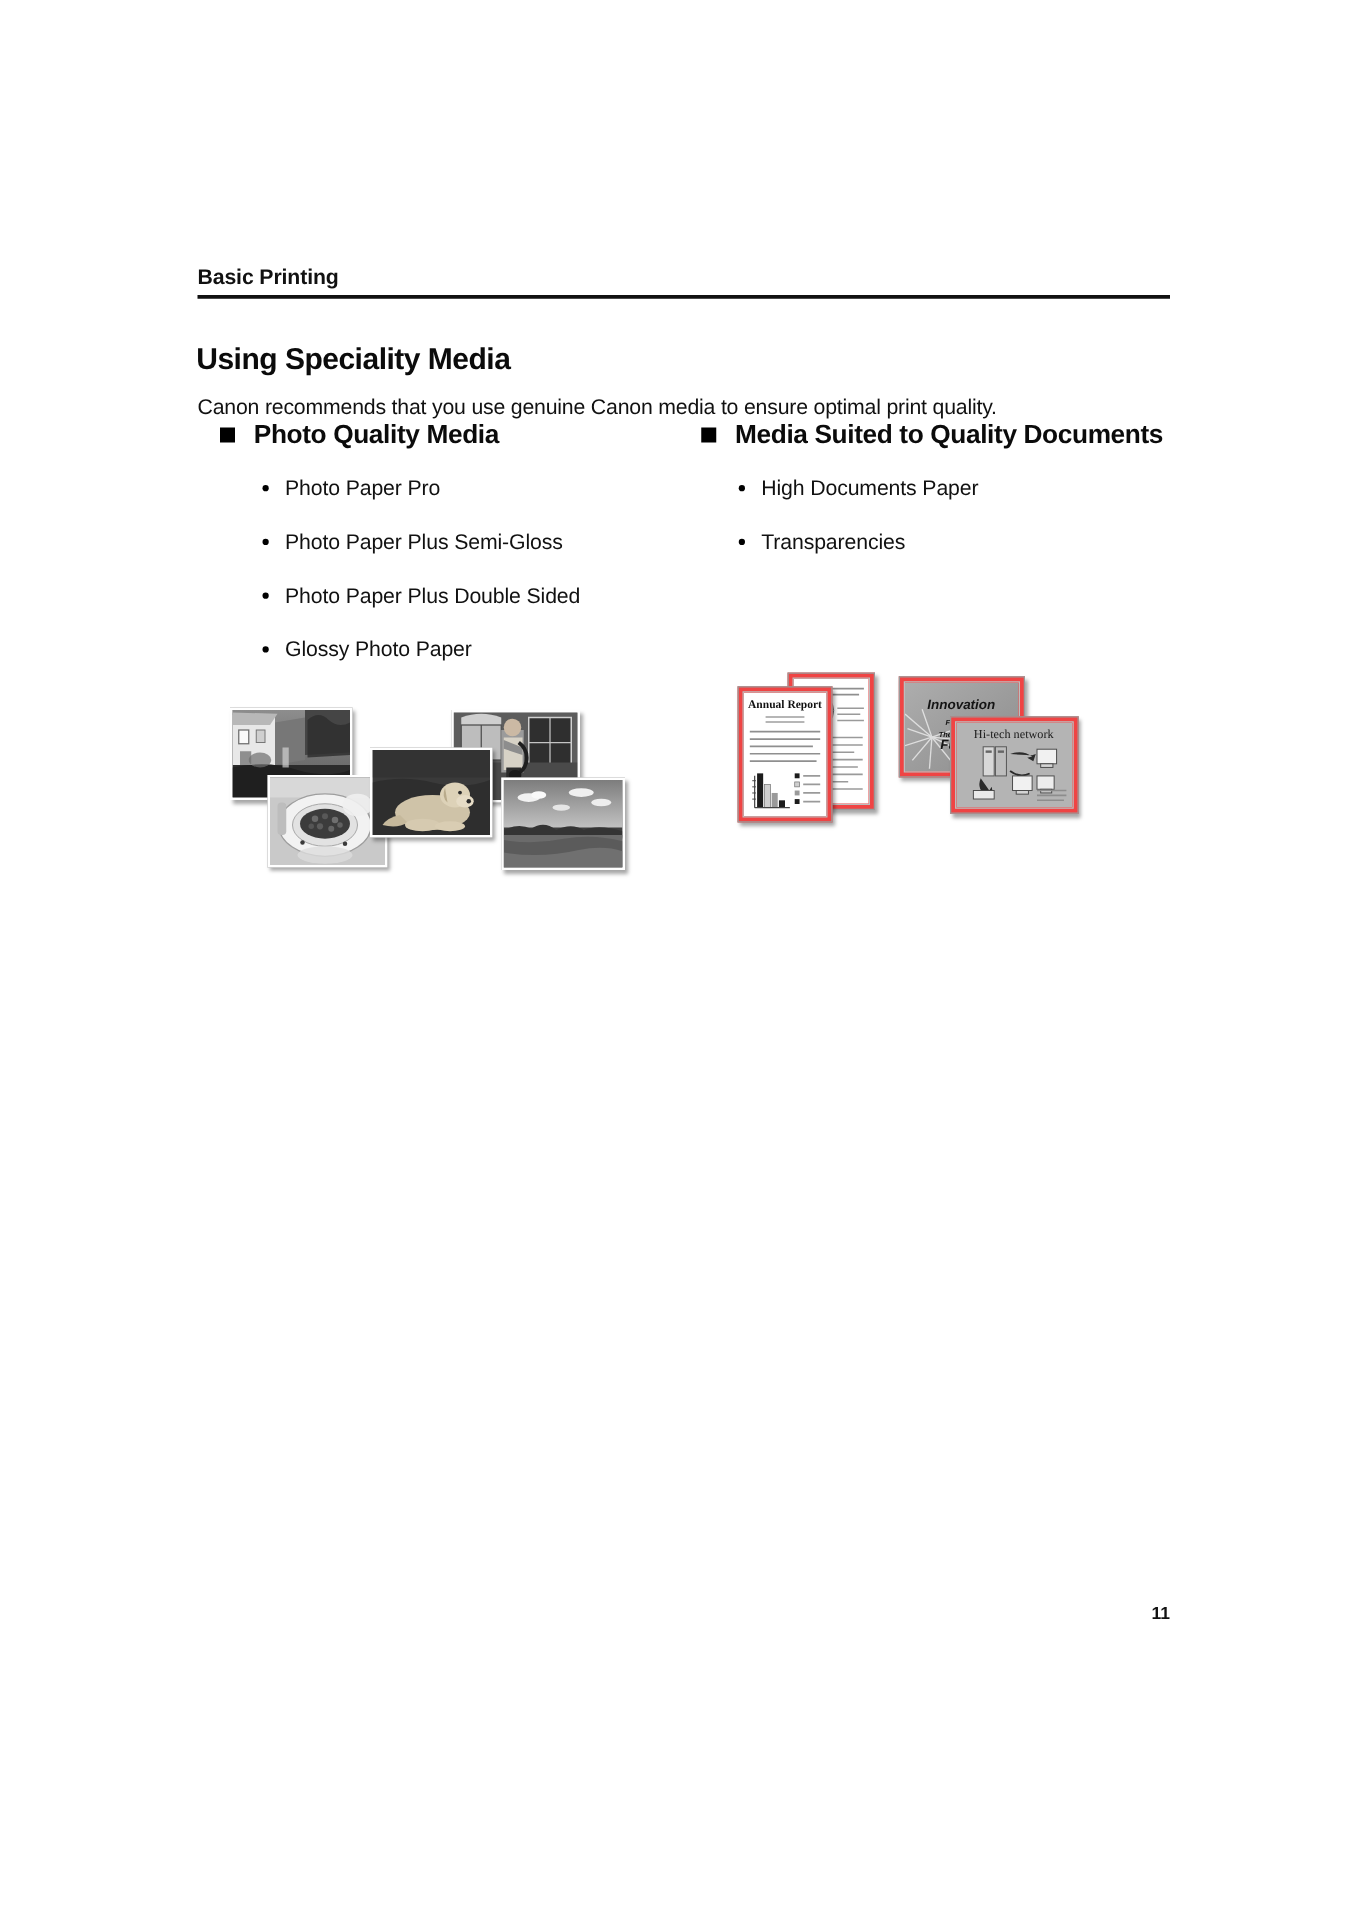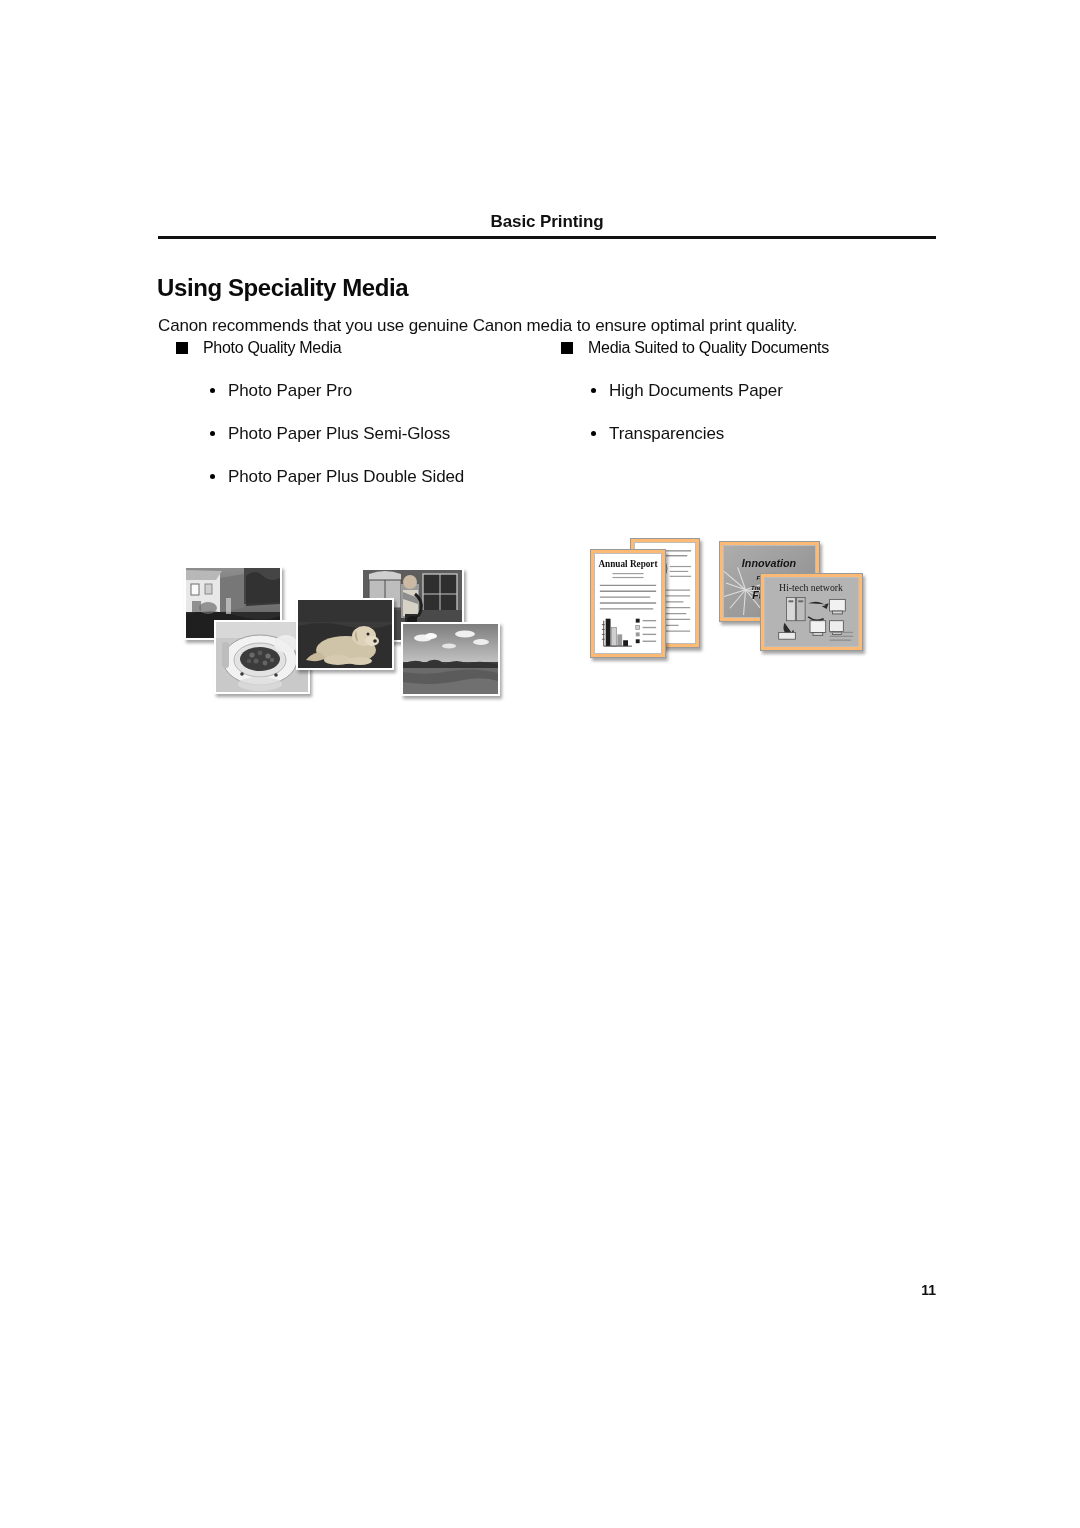--- a/index.html
+++ b/index.html
@@ -24,21 +24,21 @@
     height: 1528px;
     background: #ffffff;
   }
 
   
   .running-head {
     position: absolute;
     left: 158px;
     top: 212px;
     width: 778px;
-    text-align: center;
+    text-align: left;
     font-size: 17px;
     font-weight: bold;
     letter-spacing: -0.1px;
     color: #111;
   }
   .head-rule {
     position: absolute;
     left: 158px;
     top: 236px;
     width: 778px;
@@ -71,22 +71,22 @@
   .col {
     position: absolute;
     top: 334px;
   }
   .col-left  { left: 176px; width: 370px; }
   .col-right { left: 561px; width: 380px; }
 
   .sec-head {
     position: relative;
     padding-left: 27px;
-    font-size: 16px;
-    font-weight: normal;
+    font-size: 21px;
+    font-weight: bold;
     line-height: 27px;
     letter-spacing: -0.3px;
     color: #0b0b0b;
   }
   .sq-bullet {
     position: absolute;
     left: 0;
     top: 8px;
     width: 12px;
     height: 12px;
@@ -145,21 +145,21 @@
   
   .biz {
     position: absolute;
     left: 585px;
     top: 534px;
     width: 285px;
     height: 125px;
   }
   .sheet {
     position: absolute;
-    background: #fdba74;
+    background: #ef4444;
     border: 1px solid #9a9a9a;
     box-shadow: 2px 3px 3px rgba(0,0,0,0.35);
     overflow: hidden;
   }
   .sheet-inner {
     position: absolute;
     left: 3px; top: 3px; right: 3px; bottom: 3px;
     border: 1px solid #bdbdbd;
     overflow: hidden;
   }
@@ -202,20 +202,24 @@
         <span class="dot"></span>
         <span>Photo Paper Pro</span>
       </li>
       <li>
         <span class="dot"></span>
         <span>Photo Paper Plus Semi-Gloss</span>
       </li>
       <li>
         <span class="dot"></span>
         <span>Photo Paper Plus Double Sided</span>
+      </li>
+      <li>
+        <span class="dot"></span>
+        <span>Glossy Photo Paper</span>
       </li>
     </ul>
   </div>
 
   <div class="col col-right">
     <div class="sec-head">
       <span class="sq-bullet"></span>
       <span>Media Suited to Quality Documents</span>
     </div>
     <ul class="media-list">

